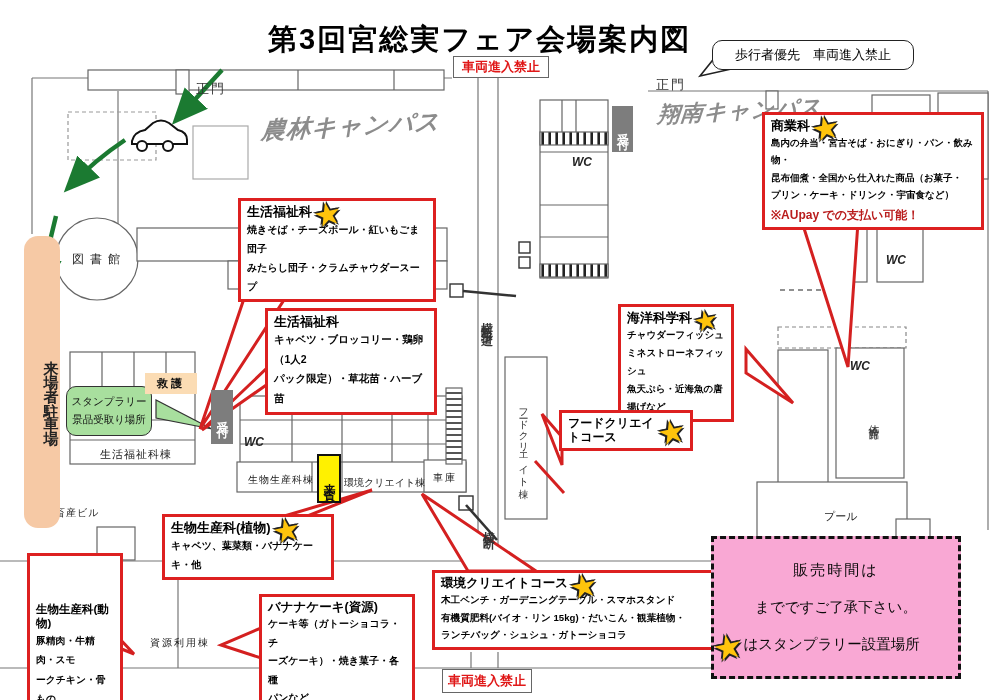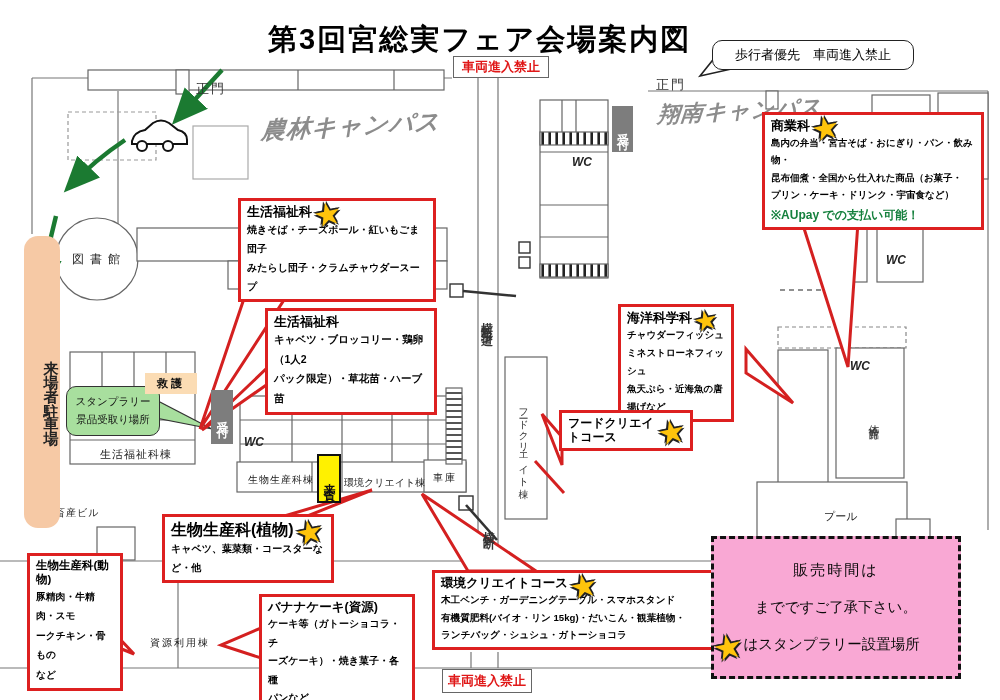--- a/index.html
+++ b/index.html
@@ -24,21 +24,21 @@
   .firstaid{background:#fbdcb4;color:#111;font-size:11px;font-weight:bold;
             display:flex;align-items:center;justify-content:center;letter-spacing:3px;}
   .reception{background:#7d7d7d;color:#fff;font-weight:bold;font-size:12px;
              display:flex;align-items:center;justify-content:center;letter-spacing:6px;}
   .guest{background:#fff100;border:2px solid #111;color:#111;font-weight:bold;font-size:12px;
          display:flex;align-items:center;justify-content:center;letter-spacing:6px;}
   .vlabel{color:#333;display:flex;align-items:flex-start;justify-content:center;}
   .callout{background:#fff;border:3px solid #dd2020;padding:3px 6px;color:#000;}
   .callout .ttl{font-size:13px;font-weight:800;display:flex;align-items:center;line-height:1.2;}
   .callout .body{font-size:10px;font-weight:600;line-height:1.9;white-space:pre-line;}
-  .callout .note{font-size:12px;font-weight:800;color:#15803d;margin-top:2px;}
+  .callout .note{font-size:12px;font-weight:800;color:#b91c1c;margin-top:2px;}
   .star{display:inline-block;line-height:0;position:relative;top:3px;margin-left:3px;
         color:#ffc40c;transform:rotate(-12deg);
         text-shadow:-1.5px -1.5px 0 #222,1.5px -1.5px 0 #222,-1.5px 1.5px 0 #222,1.5px 1.5px 0 #222;}
   .star::before{content:"★";}
   .star.s28{font-size:28px;} .star.s24{font-size:24px;} .star.s34{font-size:34px;}
   .infobox{background:#f9a8d4;border:3px dashed #111;color:#0a0a0a;
            font-family:"Liberation Serif",serif;display:flex;flex-direction:column;
            justify-content:space-evenly;text-align:center;padding:4px 8px;}
   .infobox .l1{font-size:15px;letter-spacing:2px;}
   .infobox .l2{font-size:16px;letter-spacing:2px;}
@@ -177,21 +177,21 @@
   <div class="ov noentry" style="left:453px;top:56px;width:96px;height:22px;">車両進入禁止</div>
   <div class="ov bubble" style="left:712px;top:40px;width:202px;height:30px;">歩行者優先　車両進入禁止</div>
   <div class="ov noentry" style="left:442px;top:669px;width:90px;height:24px;">車両進入禁止</div>
 
   <div class="ov gate" style="left:196px;top:80px;">正門</div>
   <div class="ov gate" style="left:656px;top:76px;">正門</div>
   <div class="ov campus" style="left:262px;top:110px;">農林キャンパス</div>
   <div class="ov campus" style="left:658px;top:96px;font-size:22px;">翔南キャンパス</div>
 
   <div class="ov parking vtext" style="left:24px;top:236px;width:36px;height:292px;">来場者駐車場</div>
-  <div class="ov stampbub" style="left:66px;top:386px;width:94px;height:50px;">スタンプラリー
+  <div class="ov stampbub" style="left:66px;top:386px;width:86px;height:50px;">スタンプラリー
 景品受取り場所</div>
   <div class="ov firstaid" style="left:145px;top:373px;width:52px;height:21px;">救護</div>
   <div class="ov reception vtext" style="left:211px;top:390px;width:22px;height:54px;">受付</div>
   <div class="ov reception vtext" style="left:612px;top:106px;width:21px;height:46px;">受付</div>
   <div class="ov guest vtext" style="left:317px;top:454px;width:24px;height:49px;">来賓</div>
 
   <div class="ov vtext vlabel" style="left:866px;top:386px;height:66px;font-size:11px;letter-spacing:2px;">体育館</div>
   <div class="ov vtext vlabel" style="left:516px;top:366px;height:150px;font-size:10px;">フードクリエイト棟</div>
   <div class="ov vtext vlabel" style="left:478px;top:274px;height:92px;font-size:12px;font-weight:bold;letter-spacing:4px;">横断歩道</div>
   <div class="ov vtext vlabel" style="left:480px;top:504px;height:46px;font-size:12px;font-weight:bold;letter-spacing:6px;">横断</div>
@@ -235,29 +235,29 @@
   </div>
 
   <div class="ov callout" style="left:559px;top:410px;width:134px;">
     <div class="ttl" style="font-size:12px;">
         <span>フードクリエイトコース</span>
         <span class="star s28"></span>
       </div>
   </div>
 
   <div class="ov callout" style="left:162px;top:514px;width:172px;">
-    <div class="ttl" style="font-size:16px;">
+    <div class="ttl" style="font-size:13px;">
         <span>生物生産科(植物)</span>
         <span class="star s28"></span>
       </div>
-    <div class="body">キャベツ、葉菜類・コースターなど・他</div>
+    <div class="body">キャベツ、葉菜類・バナナケーキ・他</div>
   </div>
 
   <div class="ov callout" style="left:27px;top:553px;width:96px;">
-    <div class="ttl" style="font-size:11.5px;">
+    <div class="ttl" style="font-size:11.5px;margin-top:44px;">
         <span>生物生産科(動物)</span>
       </div>
     <div class="body" style="font-size:9.8px;line-height:2.0;">豚精肉・牛精肉・スモ
 ークチキン・骨もの
 など</div>
   </div>
 
   <div class="ov callout" style="left:259px;top:594px;width:156px;">
     <div class="ttl" style="font-size:12.5px;">
         <span>バナナケーキ(資源)</span>

